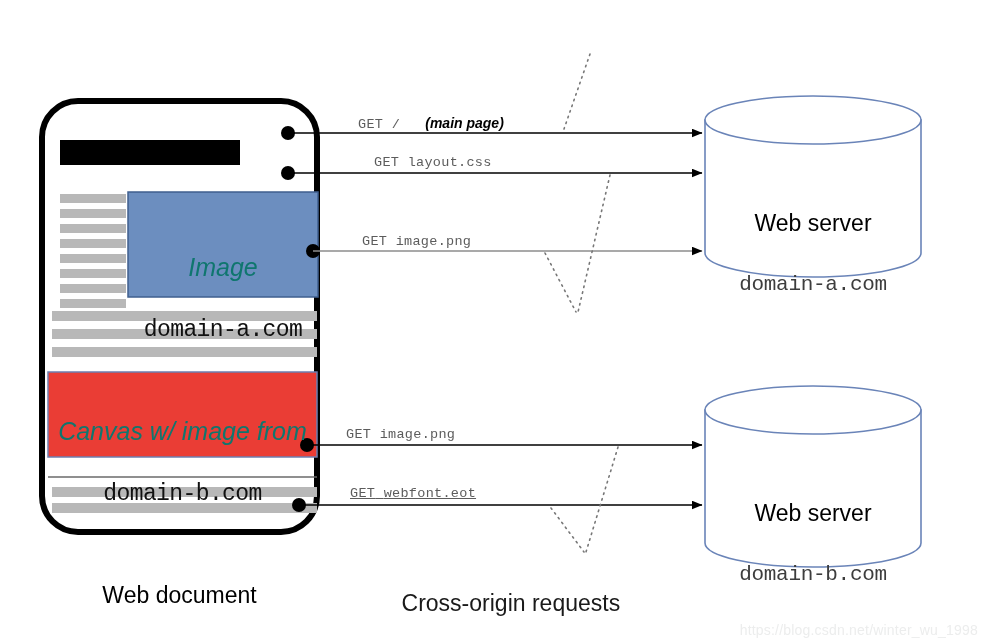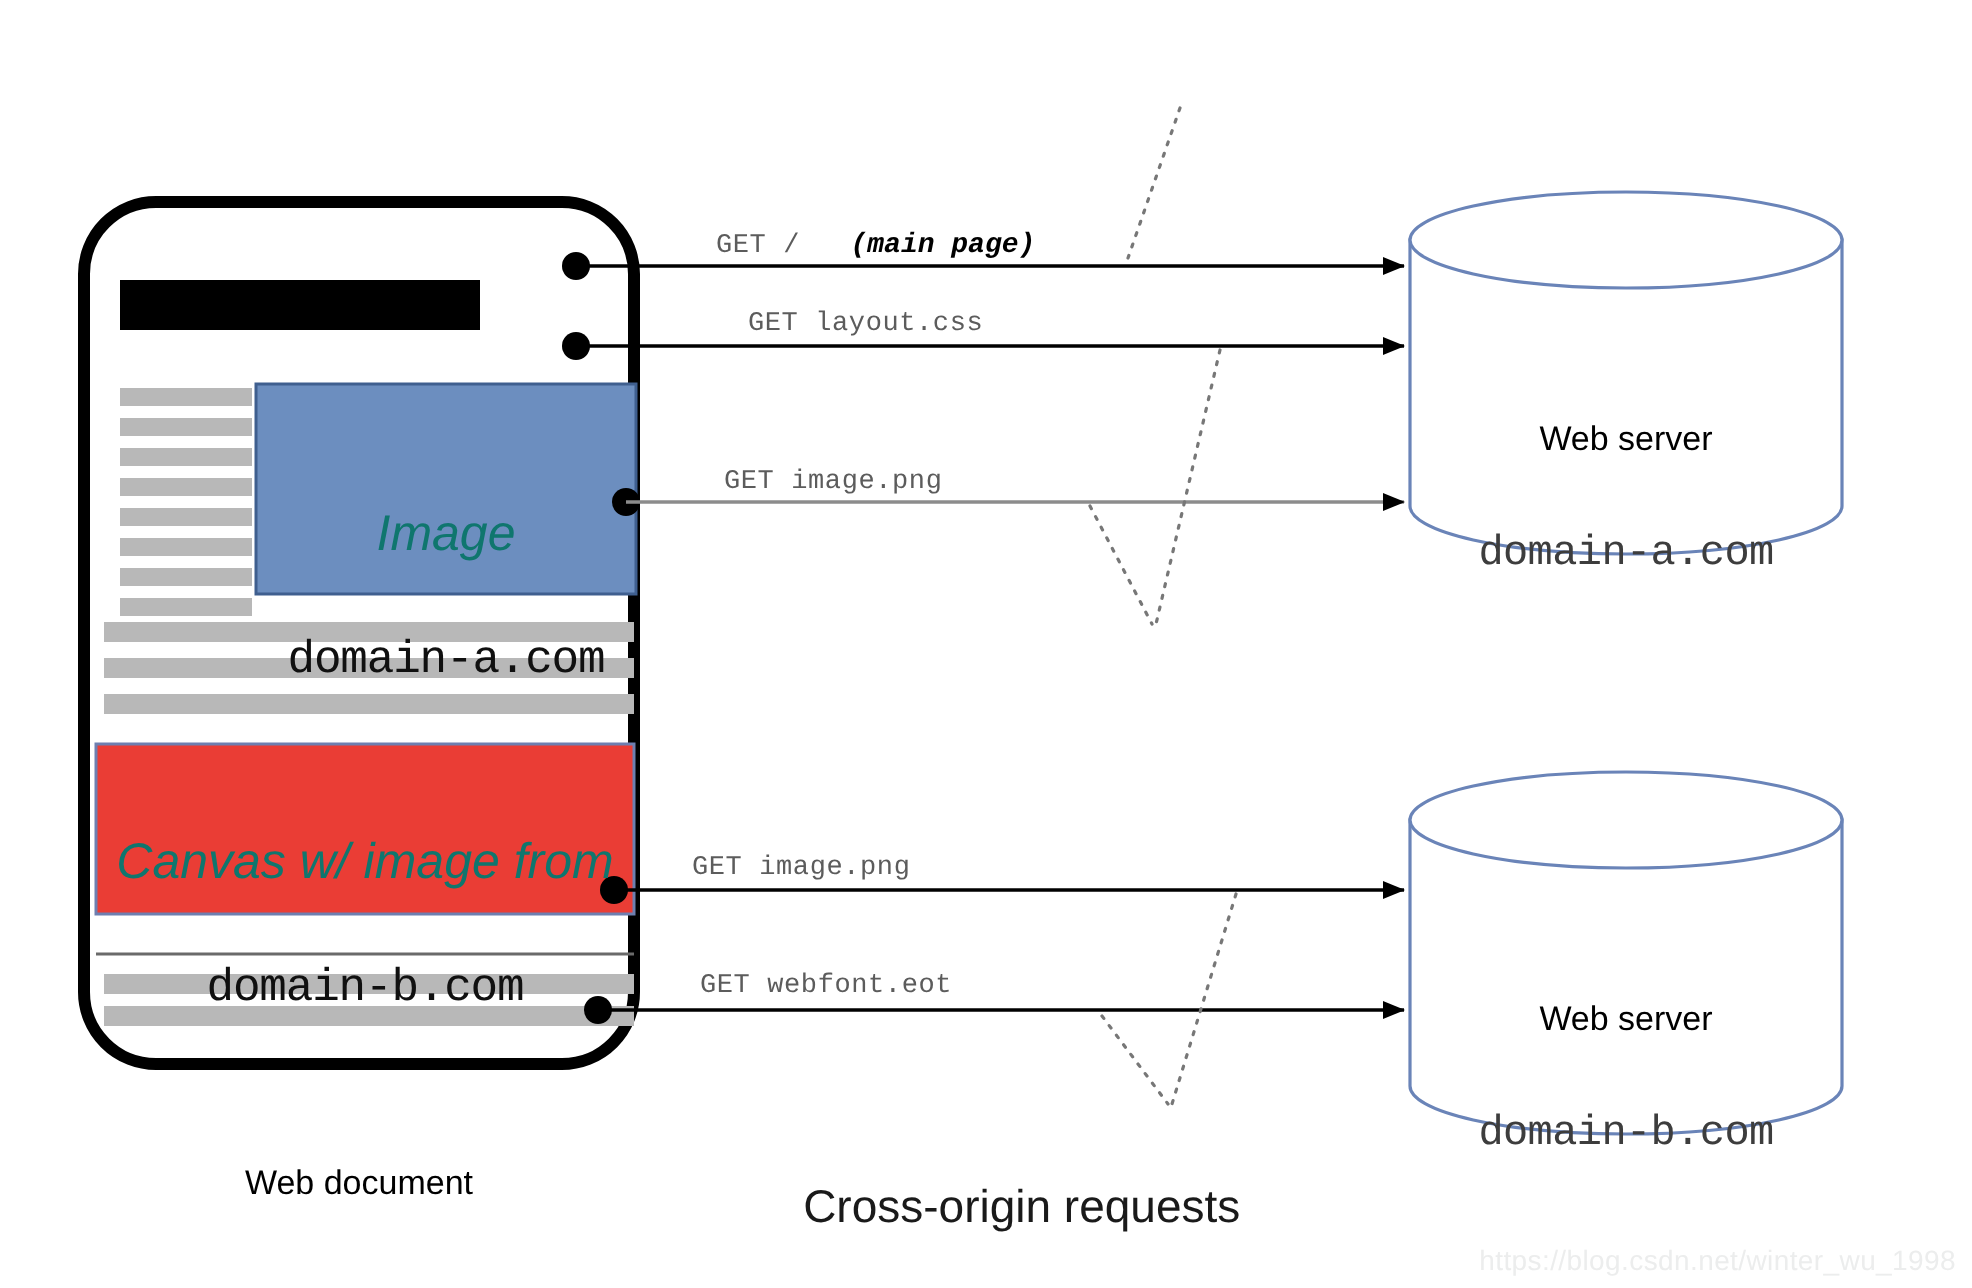--- a/index.html
+++ b/index.html
@@ -31,21 +31,21 @@
   
   .req-label {
     position: absolute;
     font-family: "Liberation Mono", monospace;
     font-size: 13.5px;
     color: #5c5c5c;
     white-space: pre;
     letter-spacing: 0.3px;
   }
   .req-note {
-    font-family: Liberation Mono, monospace;
+    font-family: Liberation Sans, sans-serif;
     font-style: italic;
     font-weight: bold;
     font-size: 14px;
     color: #000000;
     letter-spacing: 0;
   }
 
   
   .callout {
     position: absolute;
@@ -62,21 +62,21 @@
 
   
   .srv-cap {
     position: absolute;
     text-align: center;
     white-space: pre;
   }
   .srv-cap .t1 {
     display: block;
     font-family: "Liberation Sans", sans-serif;
-    font-size: 17px;
+    font-size: 23px;
     color: #000;
   }
   .srv-cap .t2 {
     display: block;
     font-family: "Liberation Mono", monospace;
     font-size: 21px;
     color: #3d3d3d;
     letter-spacing: -0.3px;
   }
 
@@ -208,21 +208,21 @@
   </div>
 
   <div class="req-label" style="left:358px; top:115px;"><span>GET</span> <span>/</span>   <span class="req-note">(main page)</span></div>
 
   <div class="req-label" style="left:374px; top:155px;"><span>GET</span> <span>layout.css</span></div>
 
   <div class="req-label" style="left:362px; top:234px;"><span>GET</span> <span>image.png</span></div>
 
   <div class="req-label" style="left:346px; top:427px;"><span>GET</span> <span>image.png</span></div>
 
-  <div class="req-label" style="left:350px; top:486px;"><span>GET</span> <span>webfont.eot</span></div>
+  <div class="req-label" style="left:350px; top:486px;text-decoration:underline;"><span>GET</span> <span>webfont.eot</span></div>
 
 
   <div class="callout" style="left:380px; top:322px;">
   </div>
 
   <div class="callout" style="left:376px; top:562px;">
     <span>Cross-origin requests</span>
     
   </div>
 

